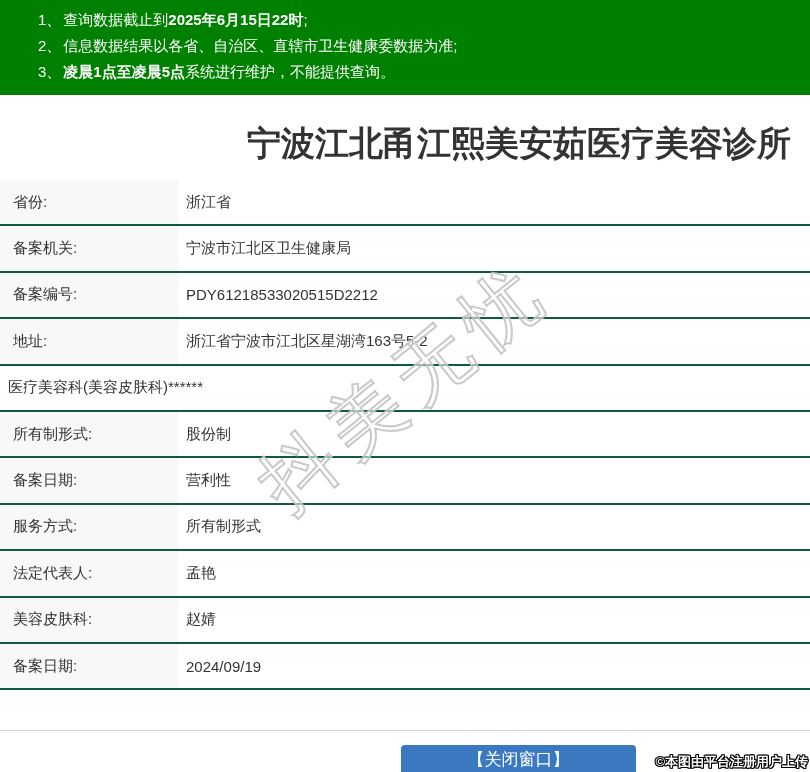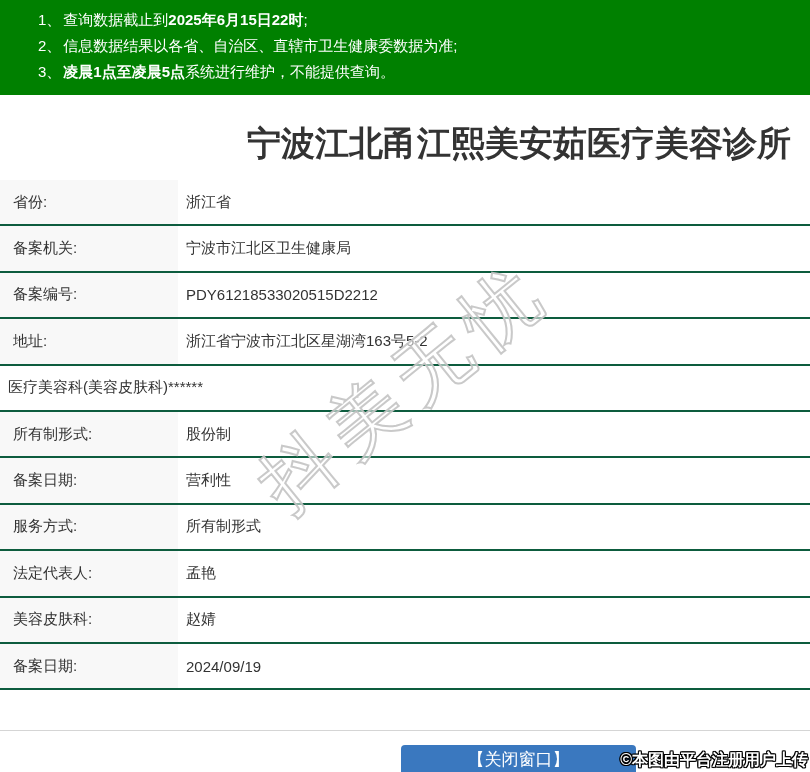--- a/index.html
+++ b/index.html
@@ -69,21 +69,21 @@
     transform:translate(-50%,-50%) rotate(-39deg);
     font-size:74px;letter-spacing:12px;white-space:nowrap;
     color:rgba(255,255,255,0.55);
     -webkit-text-stroke:2px rgba(195,195,195,0.9);
     pointer-events:none;user-select:none;
   }
 
   
   .credit{
     position:absolute;right:2px;bottom:1px;z-index:6;
-    font-size:16px;font-weight:700;color:#fff;white-space:nowrap;
+    font-size:13px;font-weight:700;color:#fff;white-space:nowrap;
     text-shadow:
       1px 0 0 #000,-1px 0 0 #000,0 1px 0 #000,0 -1px 0 #000,
       1px 1px 0 #000,-1px -1px 0 #000,1px -1px 0 #000,-1px 1px 0 #000;
   }
 </style>
 </head>
 <body>
 
 <div class="viewport">
   <div class="content">

